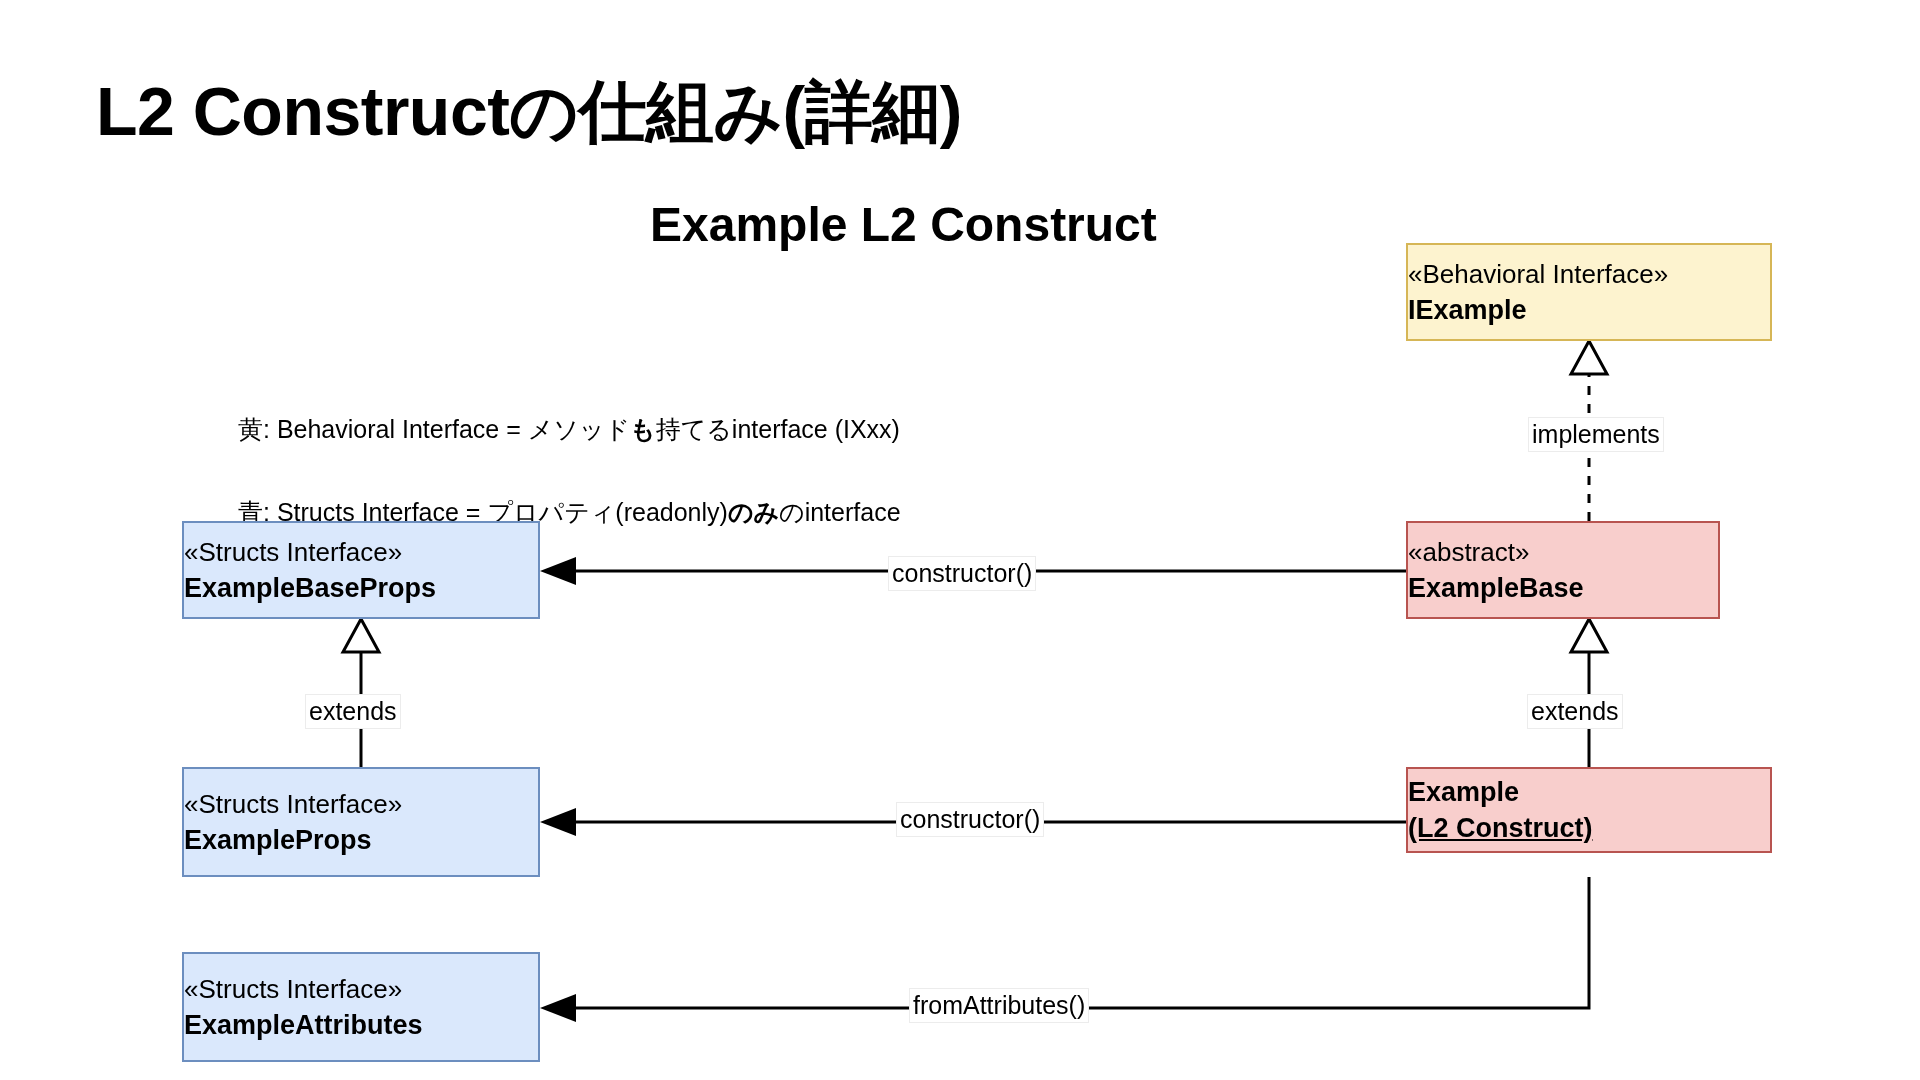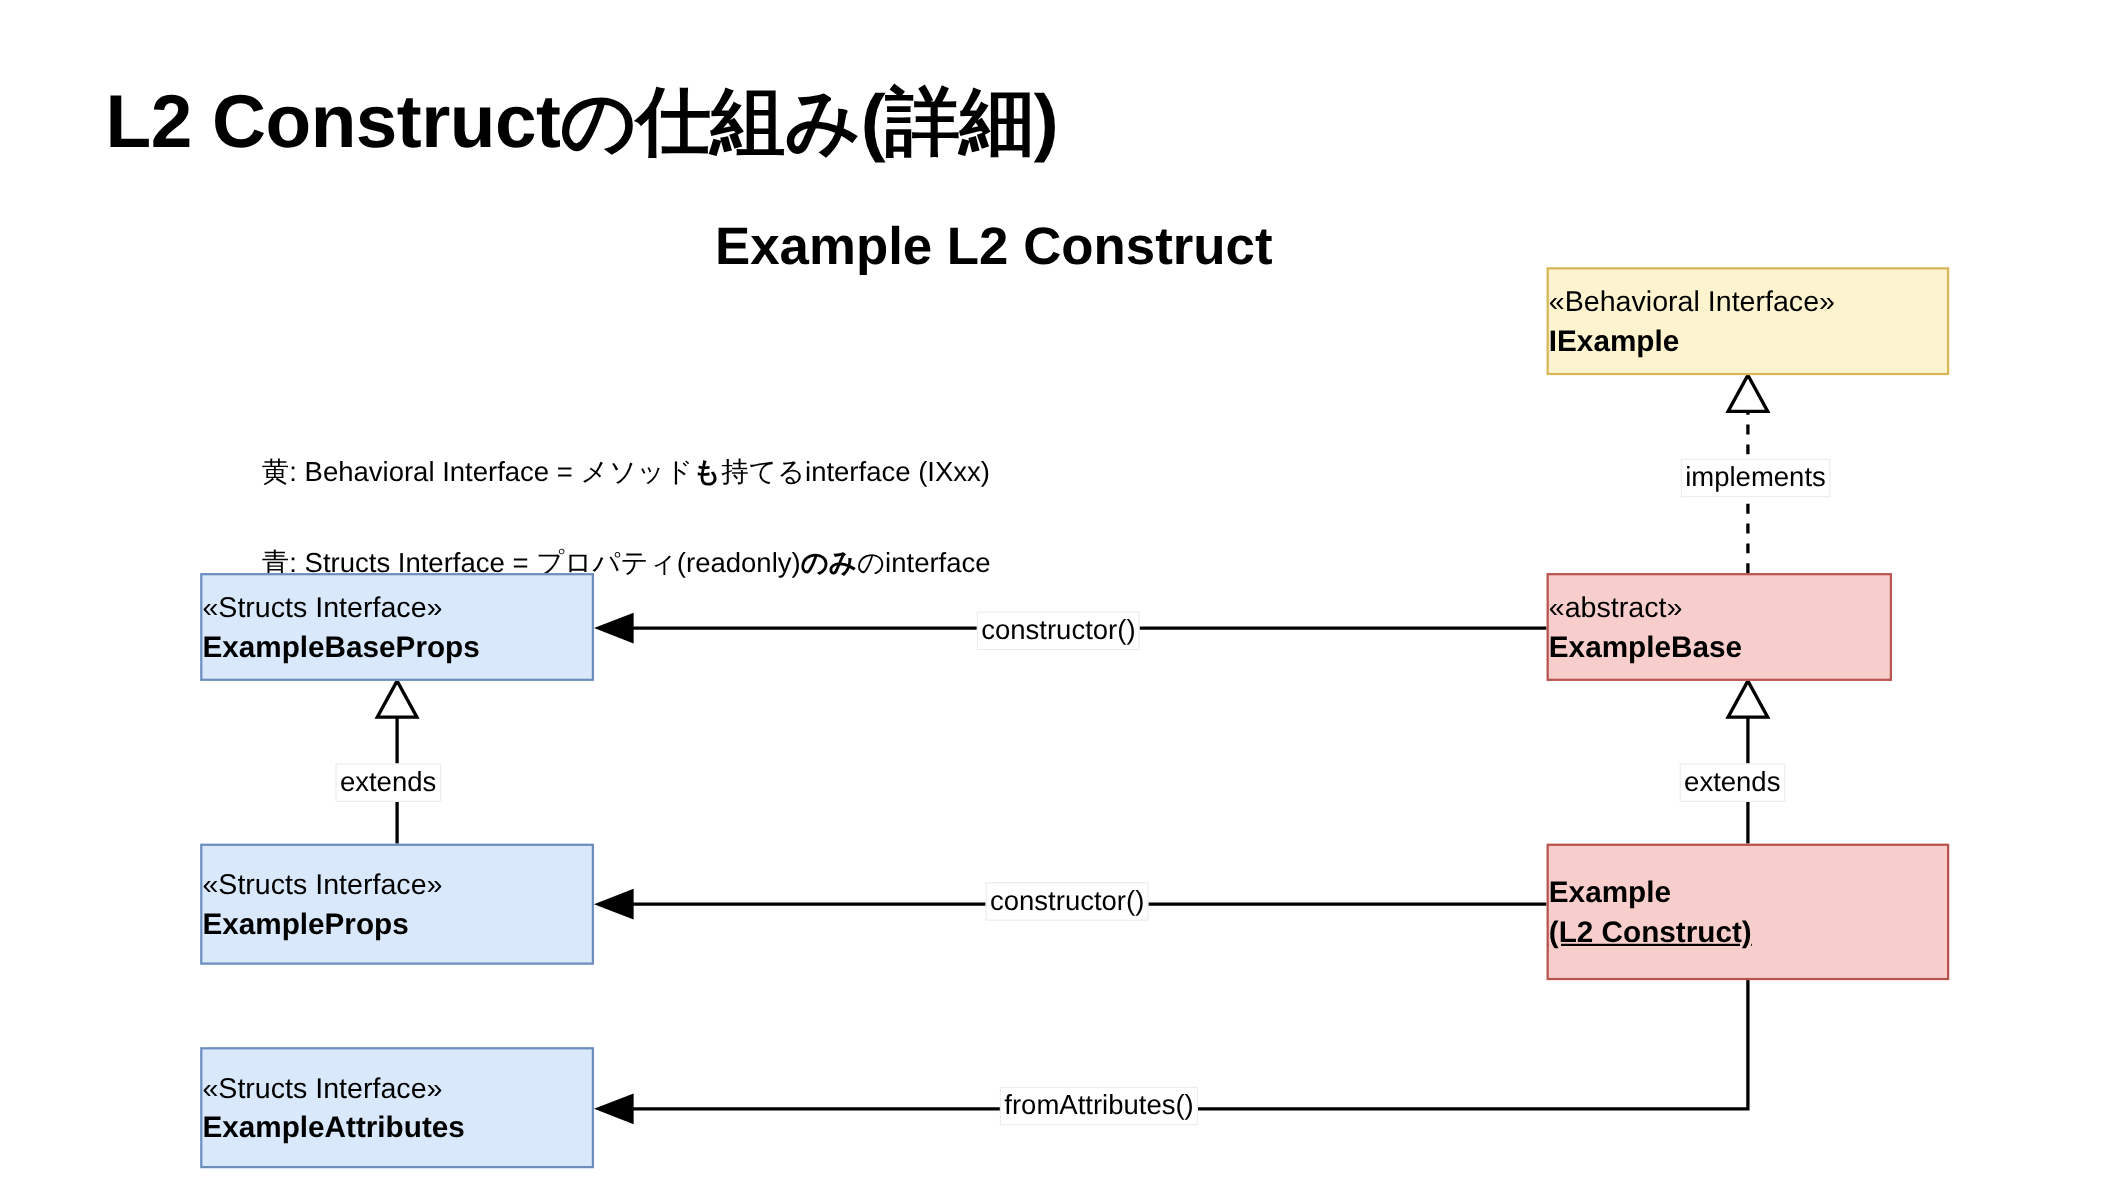--- a/index.html
+++ b/index.html
@@ -95,21 +95,21 @@
     text-decoration: underline;
   }
 
   .node.yellow { background: #fdf3cf; border-color: #d6b656; }
   .node.blue   { background: #dae8fc; border-color: #6c8ebf; }
   .node.red    { background: #f8cecc; border-color: #b85450; }
 
   
   #node-iexample        { left: 1406px; top: 243px;  width: 366px; height: 98px; }
   #node-examplebase     { left: 1406px; top: 521px;  width: 314px; height: 98px; }
-  #node-example         { left: 1406px; top: 767px;  width: 366px; height: 124px; }
+  #node-example         { left: 1406px; top: 767px;  width: 366px; height: 86px; }
   #node-basepropsnode   { left: 182px;  top: 521px;  width: 358px; height: 98px; }
   #node-propsnode       { left: 182px;  top: 767px;  width: 358px; height: 110px; }
   #node-attrsnode       { left: 182px;  top: 952px;  width: 358px; height: 110px; }
 
   
   .edge-label {
     position: absolute;
     background: #ffffff;
     border: 1px solid #ececec;
     font-size: 25px;

